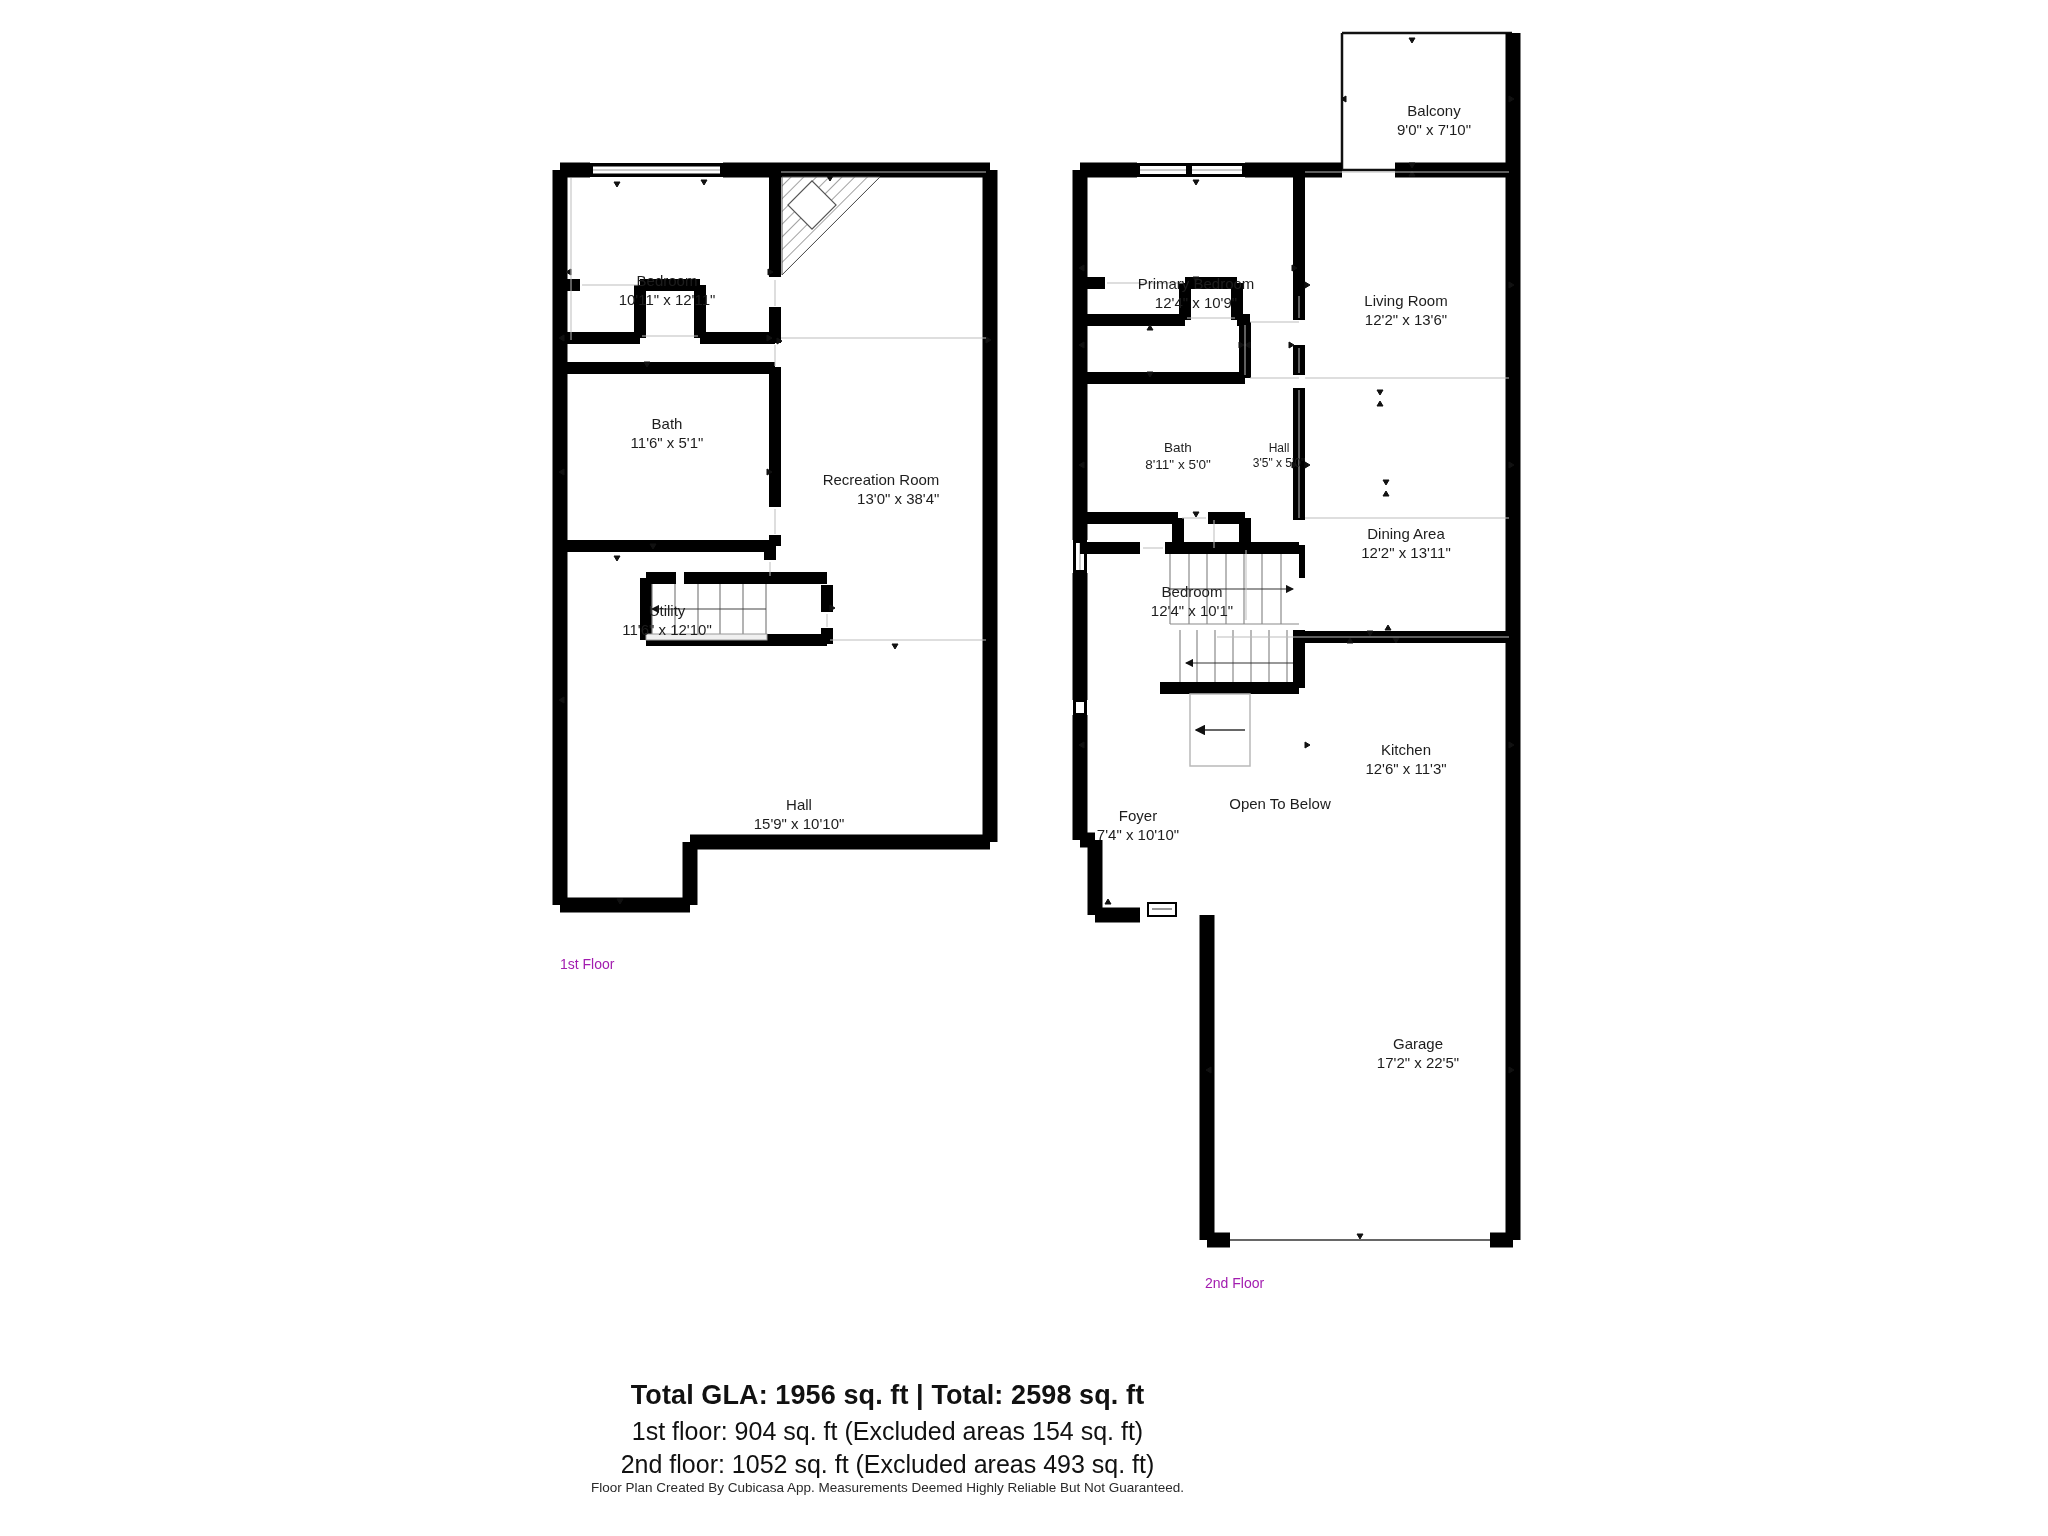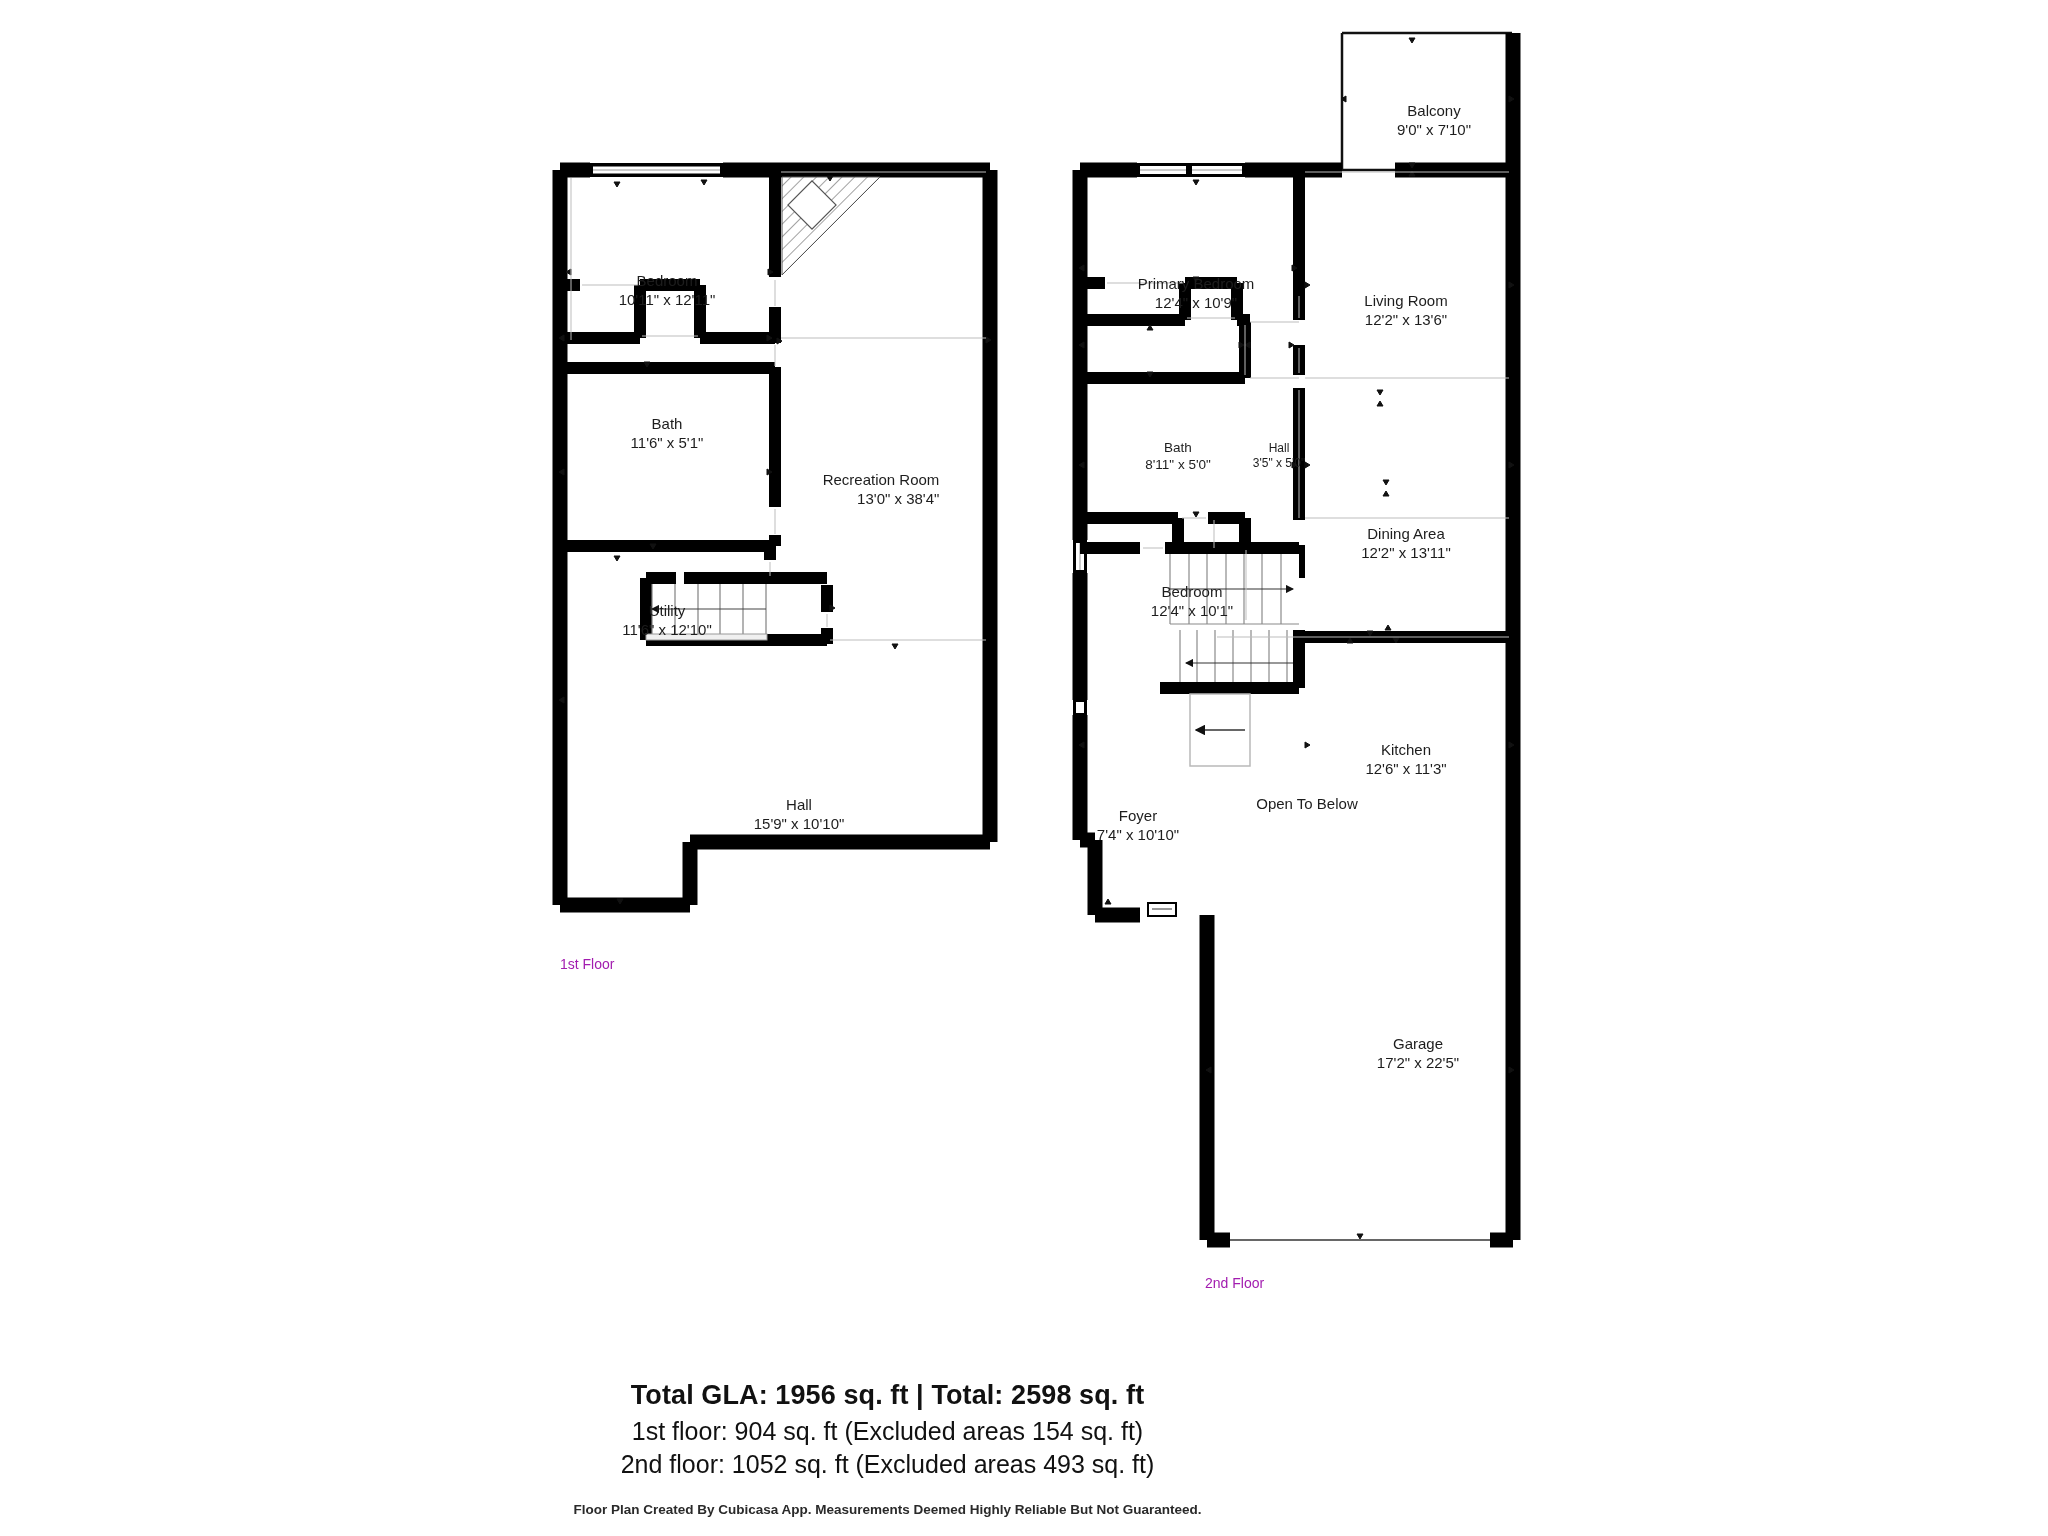--- a/index.html
+++ b/index.html
@@ -36,39 +36,37 @@
     color:#a21caf;
     white-space:nowrap;
   }
 
   .otb{
     position:absolute;
     font-size:15px;
     color:#1d1d1d;
     white-space:nowrap;
     transform:translate(-50%,-50%);
-    margin-left:27px;
   }
 
   
   #footer{
     position:absolute;
     left:0; top:1380px; width:1775px;
     text-align:center;
   }
   #footer .ftotal{
     font-size:27px;font-weight:bold;color:#111;letter-spacing:.1px;
     margin-bottom:4px;
   }
   #footer .fline{
     font-size:25px;font-weight:400;color:#111;line-height:1.3;
   }
   #footer .fnote{
-    margin-top:22px;
-    font-size:13.5px;font-weight:700;color:#2a2a2a;
+    font-size:13.5px;font-weight:400;color:#2a2a2a;
   }
 </style>
 </head>
 <body>
 
 <svg id="plan" viewBox="0 0 2048 1536" xmlns="http://www.w3.org/2000/svg">
 
   <defs>
 
     <pattern id="hatch" width="9" height="9" patternUnits="userSpaceOnUse" patternTransform="rotate(45)">

